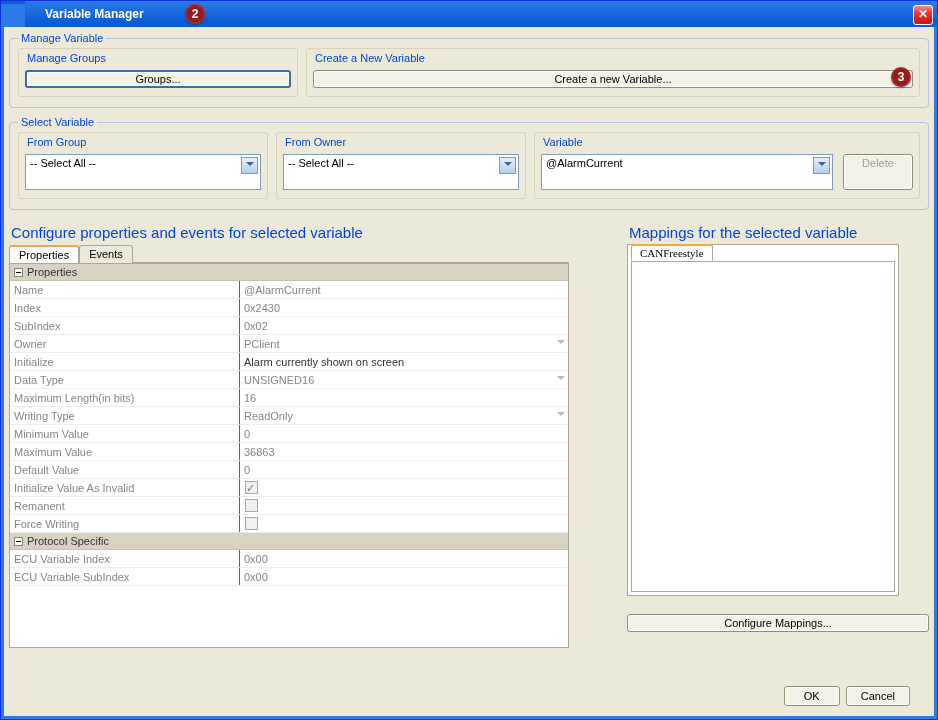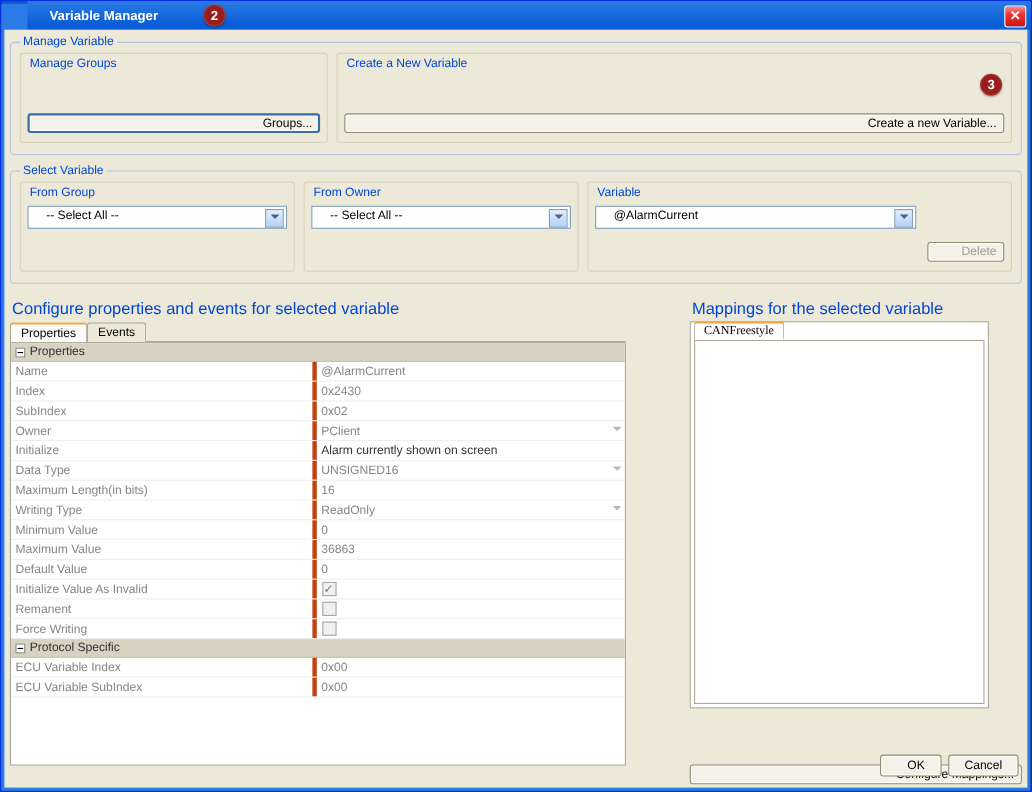--- a/index.html
+++ b/index.html
@@ -85,34 +85,33 @@
     padding: 0 2px;
   }
   .wbtn {
     display: inline-block;
     background: #f4f2e8;
     border: 1px solid #8e8e73;
     border-radius: 3px;
     padding: 2px 6px;
     font-size: 11px;
     cursor: pointer;
-    text-align: right;
+    text-align: center;
     min-width: 90px;
     box-shadow: inset 0 0 0 1px #fff;
-    margin-top: 33px;
   }
   .wbtn.full { width: 100%; }
   .wbtn.selected { border: 2px solid #3a6ea5; padding: 1px 5px; }
   .wbtn.disabled { color: #a0a090; cursor: default; }
   .cb {
-    height: 21px;
+    height: 36px;
     border: 1px solid #7f9db9;
     background: #fff;
     font-size: 11px;
-    padding: 2px 18px 2px 16px;
+    padding: 2px 18px 2px 4px;
     position: relative;
     width: 100%;
     cursor: pointer;
   }
   .cb::after {
     content: "";
     position: absolute;
     right: 2px; top: 2px;
     width: 15px; height: 15px;
     background: linear-gradient(to bottom, #e2efff 0%, #b6cff2 100%);
@@ -182,24 +181,24 @@
     left: 1px; right: 1px; top: 3px;
     height: 1px; background: #000;
   }
   .prop-row {
     display: flex;
     border-bottom: 1px solid #eee;
     height: 18px;
     line-height: 18px;
   }
   .prop-row .k {
-    width: 278px;
+    width: 230px;
     padding-left: 4px;
     color: #868686;
-    border-right: 4px solid #c2410c;
+    border-right: 1px solid #c2410c;
     overflow: hidden;
   }
   .prop-row .v {
     flex: 1;
     padding-left: 4px;
     color: #868686;
     position: relative;
   }
   .prop-row.editable .v { color: #333; }
   .prop-dd::after {
@@ -262,21 +261,21 @@
     color: #fff;
     font-size: 12px;
     font-weight: bold;
     text-align: center;
     line-height: 20px;
     box-shadow: 0 1px 2px rgba(0,0,0,.4), inset 0 0 2px rgba(255,255,255,.4);
     z-index: 100;
   }
   .footer-btns {
     position: absolute;
-    right: 8px;
+    right: 24px;
     bottom: 10px;
     display: flex;
     gap: 6px;
   }
   .footer-btns .wbtn { min-width: 56px; padding: 3px 14px; }
 </style>
 </head>
 <body>
 
 <div class="window">

